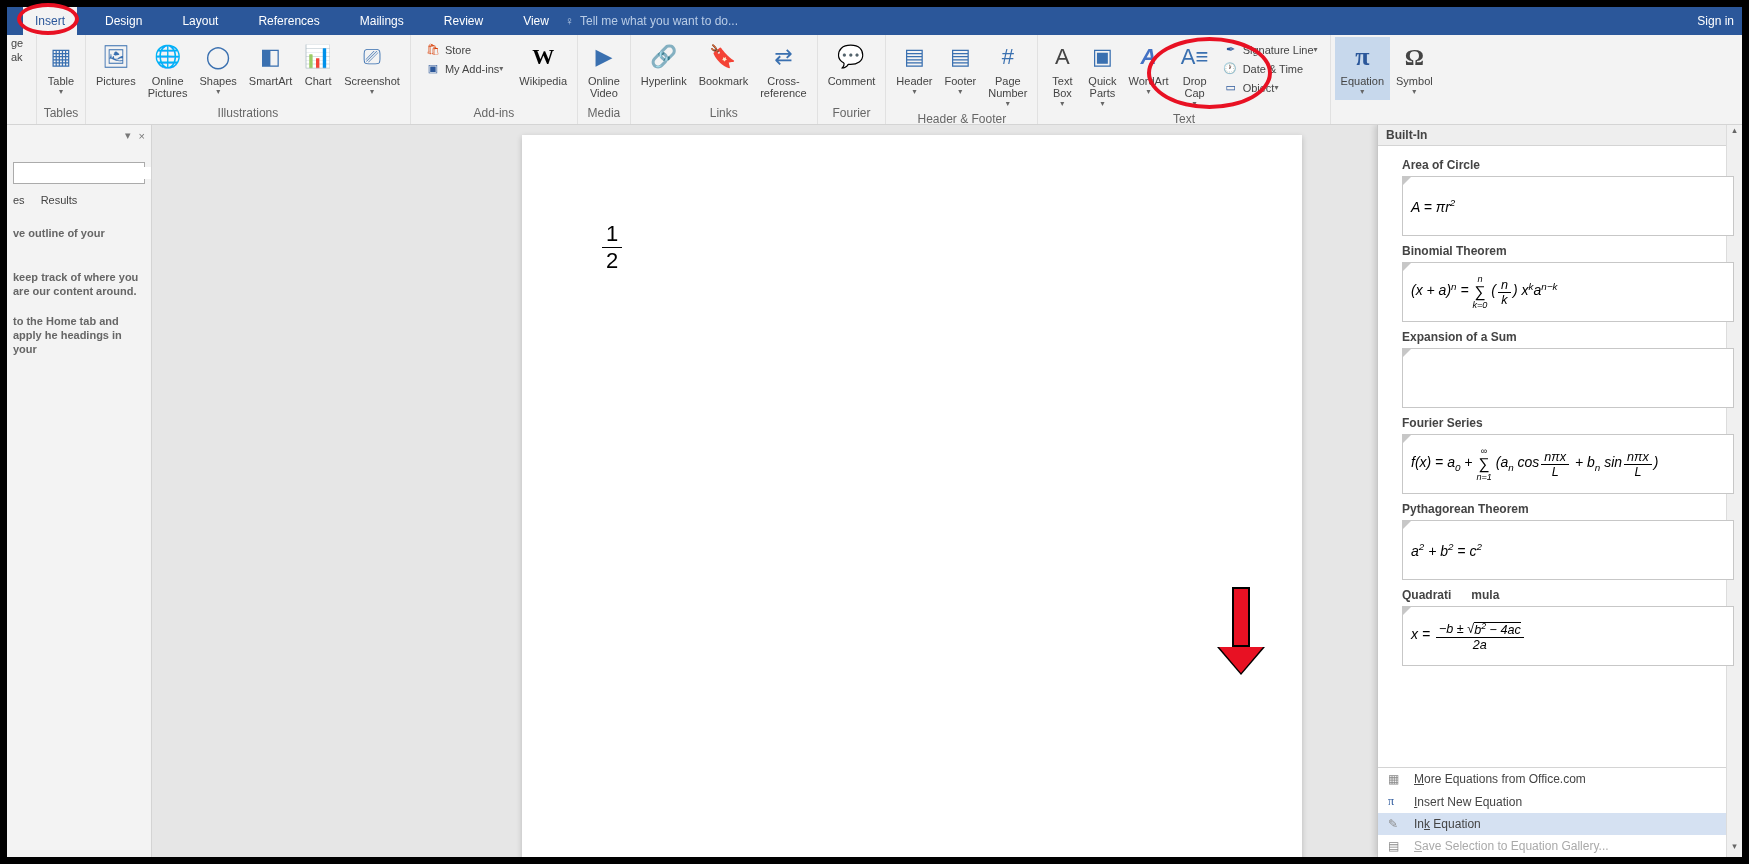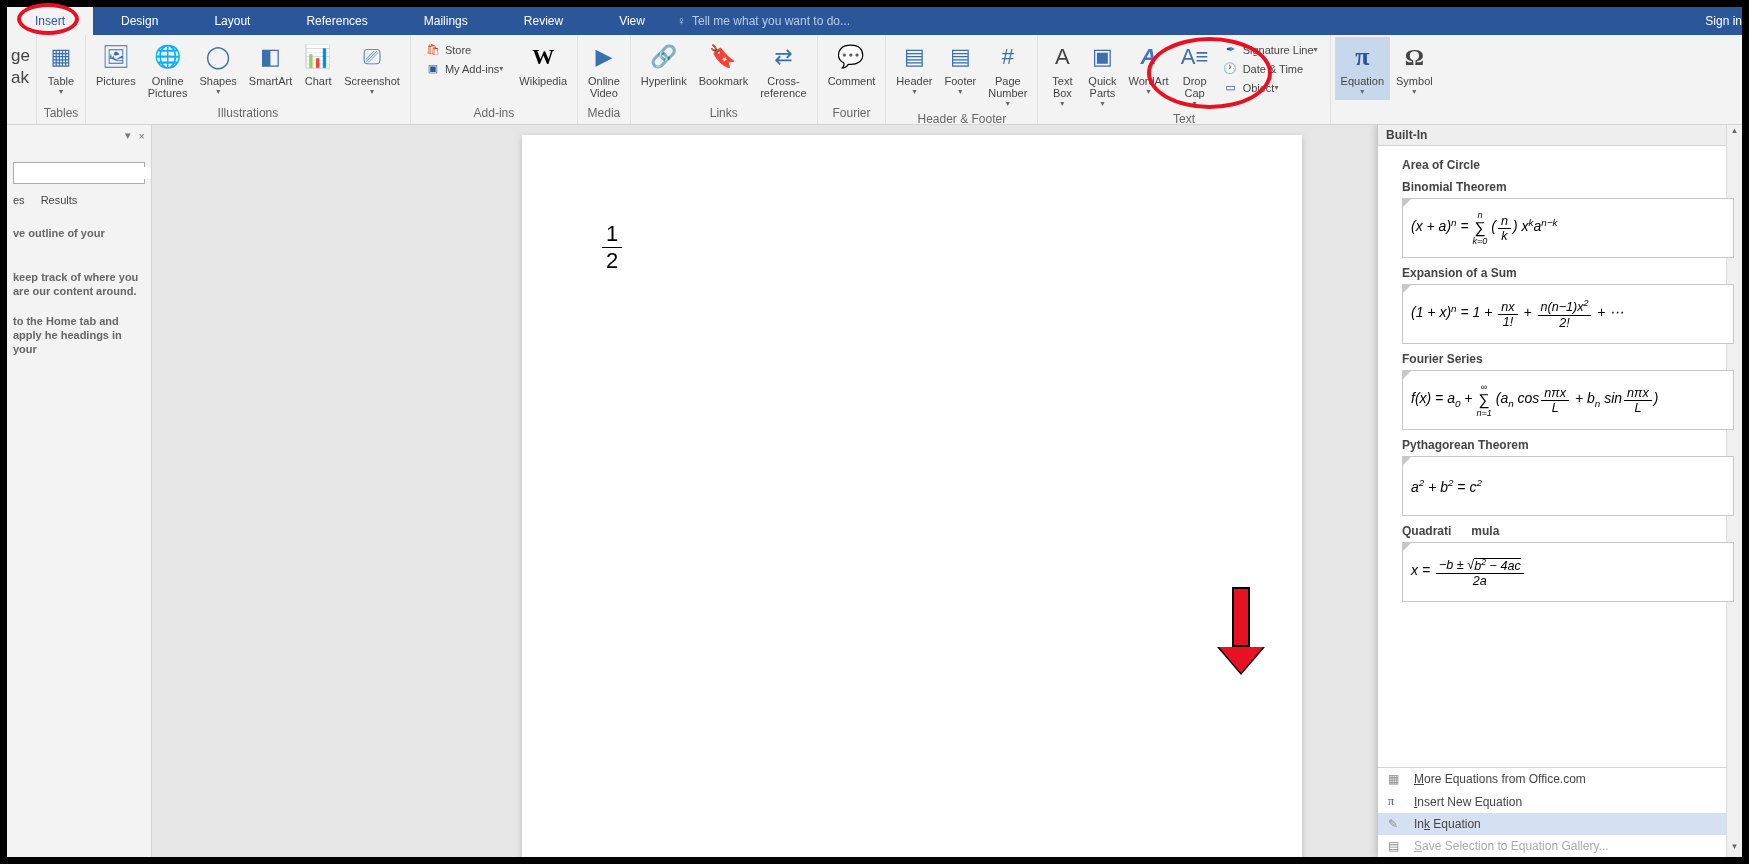--- a/index.html
+++ b/index.html
@@ -1,21 +1,21 @@
 <!DOCTYPE html>
 <html><head>
 <meta charset="utf-8">
 <style>
 * { box-sizing: border-box; margin: 0; padding: 0; font-family: "Segoe UI", Arial, sans-serif; }
 body { background: #000; width: 1749px; height: 864px; overflow: hidden; }
 .app { position: absolute; inset: 6px; background: #e6e6e6; display: flex; flex-direction: column; border: 1px solid #000; }
 .tabbar { background: #2b579a; height: 28px; display: flex; align-items: center; color: #fff; font-size: 12px; position: relative; }
-.tabbar .tab { padding: 0 28px; height: 28px; display: flex; align-items: center; cursor: pointer; }
+.tabbar .tab { padding: 0 12px; height: 28px; display: flex; align-items: center; cursor: pointer; margin-left: 16px; }
 .tabbar .tab.active { background: #f3f3f3; color: #2b579a; }
-.tabbar .signin { position: absolute; right: 0; font-size: 12px; }
+.tabbar .signin { position: absolute; right: 8px; font-size: 12px; }
 .tellme { display: flex; align-items: center; color: #b9cce6; margin-left: 4px; }
 .tellme .bulb { margin-right: 6px; }
 
 .ribbon { background: #f3f3f3; height: 90px; display: flex; border-bottom: 1px solid #d4d4d4; position: relative; }
 .group { display: flex; flex-direction: column; border-right: 1px solid #e1e1e1; padding: 2px 4px; }
 .group .items { display: flex; flex: 1; align-items: flex-start; }
 .group .glabel { text-align: center; font-size: 12px; color: #666; padding-bottom: 2px; }
 .btn-lg { display: flex; flex-direction: column; align-items: center; justify-content: center; padding: 4px 6px; font-size: 11px; color: #444; cursor: pointer; min-width: 40px; }
 .btn-lg .ic { height: 32px; display: flex; align-items: center; justify-content: center; font-size: 22px; color: #3a70b0; }
 .btn-lg .lbl { text-align: center; line-height: 12px; margin-top: 2px; }
@@ -84,21 +84,21 @@
       <span class="bulb">♀</span>
       <span>Tell me what you want to do...</span>
     </div>
     <div class="signin">Sign in</div>
   </div>
 
   <div class="ribbon">
 
     <div class="group" style="width:30px;">
       <div class="items">
-        <div class="stack" style="font-size:17px;color:#444;margin-top:9px;">
+        <div class="stack" style="font-size:11px;color:#444;">
           <div><span>ge</span></div>
           <div><span>ak</span></div>
         </div>
       </div>
       <div class="glabel"></div>
     </div>
 
     <div class="group">
       <div class="items">
         <div class="btn-lg drop">
@@ -297,44 +297,41 @@
 
       <div class="gallery">
         <div class="gscroll">
             <div class="up">▴</div>
             <div class="down">▾</div>
           </div>
         <div class="gheader">Built-In</div>
         <div class="gbody">
 
           <div class="cat">Area of Circle</div>
+          <div class="eqbox">
+              <span class="corner"></span>
+            <span>A = πr<sup>2</sup></span>
+          </div>
 
           <div class="cat">Binomial Theorem</div>
           <div class="eqbox">
               <span class="corner"></span>
             <span>(x + a)<sup>n</sup> = <span class="lim">
                   <span>n</span>
                   <span class="bigop">∑</span>
                   <span>k=0</span>
                 </span> (<span class="frac">
                   <span class="t">n</span>
                   <span class="b">k</span>
                 </span>) x<sup>k</sup>a<sup>n−k</sup></span>
           </div>
 
           <div class="cat">Expansion of a Sum</div>
           <div class="eqbox">
               <span class="corner"></span>
-            <span>(1 + x)<sup>n</sup> = 1 + <span class="frac">
-                  <span class="t">nx</span>
-                  <span class="b">1!</span>
-                </span> + <span class="frac">
-                  <span class="t">n(n−1)x<sup>2</sup></span>
-                  <span class="b">2!</span>
-                </span> + ⋯</span>
           </div>
 
           <div class="cat">Fourier Series</div>
           <div class="eqbox">
               <span class="corner"></span>
             <span>f(x) = a<sub>0</sub> + <span class="lim">
                   <span>∞</span>
                   <span class="bigop">∑</span>
                   <span>n=1</span>
                 </span> (a<sub>n</sub> cos<span class="frac">

